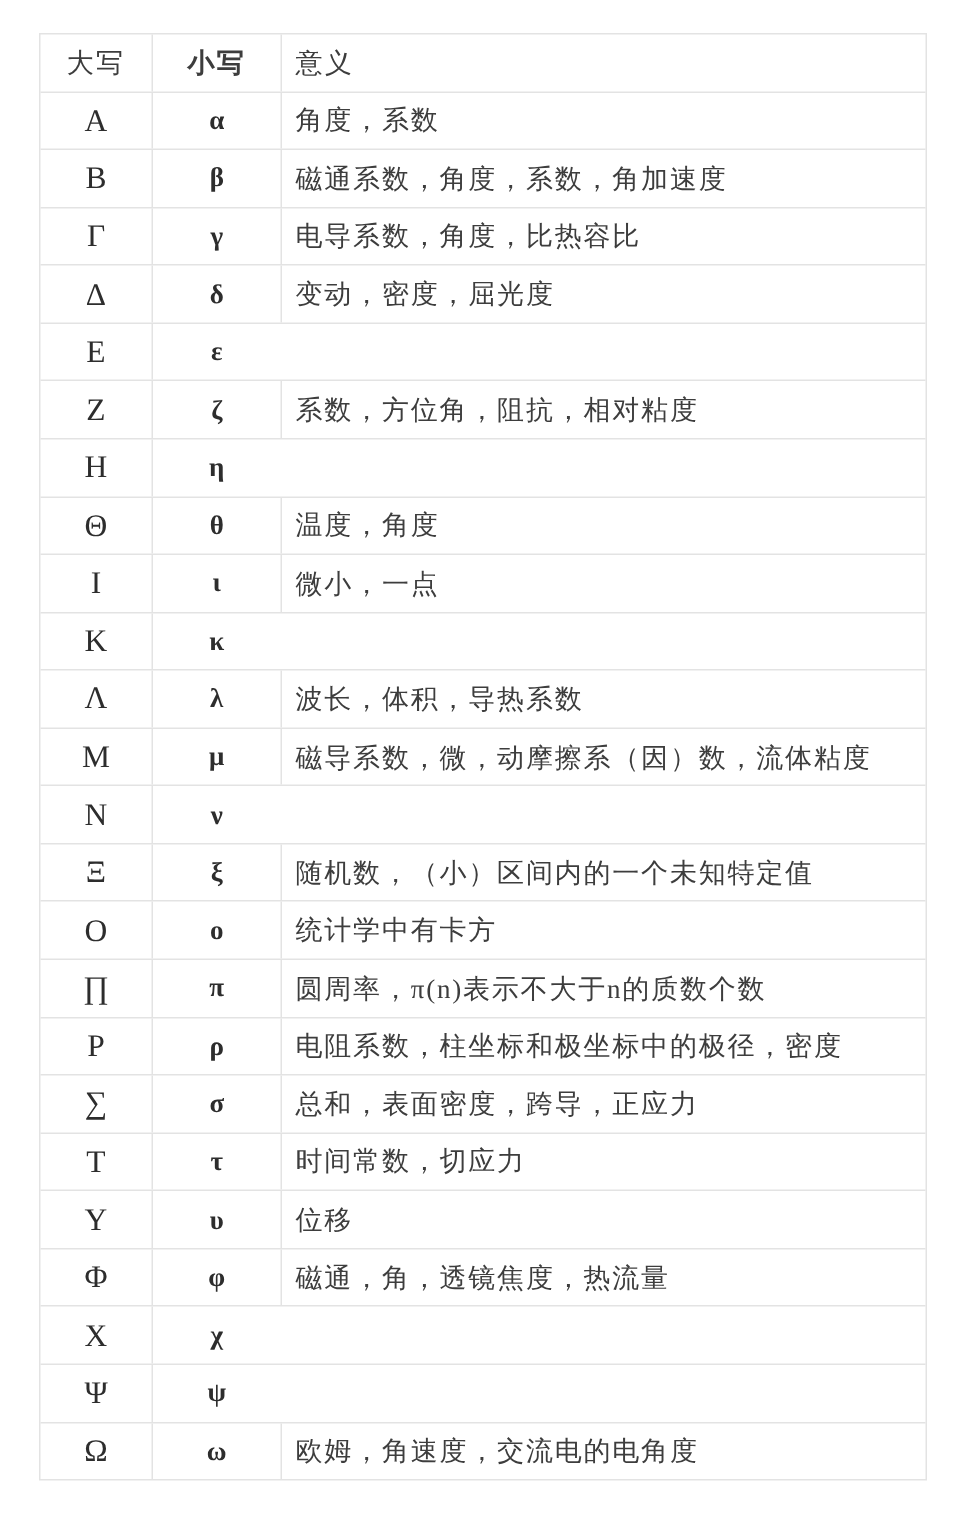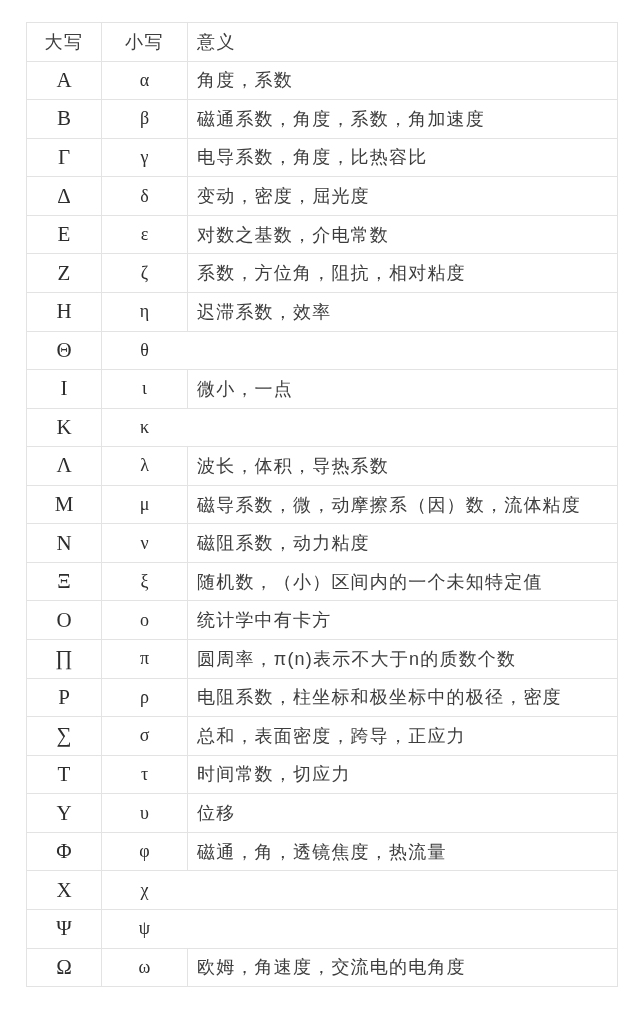--- a/index.html
+++ b/index.html
@@ -33,41 +33,42 @@
   }
   .row + .row { border-top: 1px solid #e3e3e3; }
   .cell {
     display: flex;
     align-items: center;
     overflow: hidden;
     white-space: nowrap;
   }
   .cell + .cell { border-left: 1px solid #e3e3e3; }
   .c1 { width: 74px; justify-content: center; }
-  .c2 { width: 86px; justify-content: center; }
+  .c2 { width: 86px; justify-content: center; font-weight: bold; }
   .c3 { flex: 1; justify-content: flex-start; padding-left: 9px; }
   .head {
     font-size: 18px;
     color: #3d3d3d;
     letter-spacing: 1.5px;
   }
   .greek-upper {
     font-family: "Liberation Serif", "DejaVu Serif", serif;
     font-size: 21px;
     color: #2d2d2d;
   }
   .greek-lower {
     font-family: "Liberation Serif", "DejaVu Serif", serif;
     font-size: 18px;
     color: #2d2d2d;
   }
   .meaning {
     font-size: 18px;
     color: #3d3d3d;
     letter-spacing: 1.2px;
+    font-family: Liberation Serif, serif;
   }
 </style>
 </head>
 <body>
 
 <div class="page">
   <div class="greek-table">
     <div class="row">
       <div class="cell c1 head">大写</div>
       <div class="cell c2 head">小写</div>
@@ -94,38 +95,37 @@
 
   <div class="row">
     <div class="cell c1 greek-upper">Δ</div>
     <div class="cell c2 greek-lower">δ</div>
     <div class="cell c3 meaning">变动，密度，屈光度</div>
   </div>
 
   <div class="row">
     <div class="cell c1 greek-upper">E</div>
     <div class="cell c2 greek-lower">ε</div>
-    <div class="cell c3 meaning">对数之基数，介电常数</div>
   </div>
 
   <div class="row">
     <div class="cell c1 greek-upper">Z</div>
     <div class="cell c2 greek-lower">ζ</div>
     <div class="cell c3 meaning">系数，方位角，阻抗，相对粘度</div>
   </div>
 
   <div class="row">
     <div class="cell c1 greek-upper">H</div>
     <div class="cell c2 greek-lower">η</div>
-    <div class="cell c3 meaning">迟滞系数，效率</div>
   </div>
 
   <div class="row">
     <div class="cell c1 greek-upper">Θ</div>
     <div class="cell c2 greek-lower">θ</div>
+    <div class="cell c3 meaning">温度，角度</div>
   </div>
 
   <div class="row">
     <div class="cell c1 greek-upper">I</div>
     <div class="cell c2 greek-lower">ι</div>
     <div class="cell c3 meaning">微小，一点</div>
   </div>
 
   <div class="row">
     <div class="cell c1 greek-upper">K</div>
@@ -140,21 +140,20 @@
 
   <div class="row">
     <div class="cell c1 greek-upper">M</div>
     <div class="cell c2 greek-lower">μ</div>
     <div class="cell c3 meaning">磁导系数，微，动摩擦系（因）数，流体粘度</div>
   </div>
 
   <div class="row">
     <div class="cell c1 greek-upper">N</div>
     <div class="cell c2 greek-lower">ν</div>
-    <div class="cell c3 meaning">磁阻系数，动力粘度</div>
   </div>
 
   <div class="row">
     <div class="cell c1 greek-upper">Ξ</div>
     <div class="cell c2 greek-lower">ξ</div>
     <div class="cell c3 meaning">随机数，（小）区间内的一个未知特定值</div>
   </div>
 
   <div class="row">
     <div class="cell c1 greek-upper">O</div>

